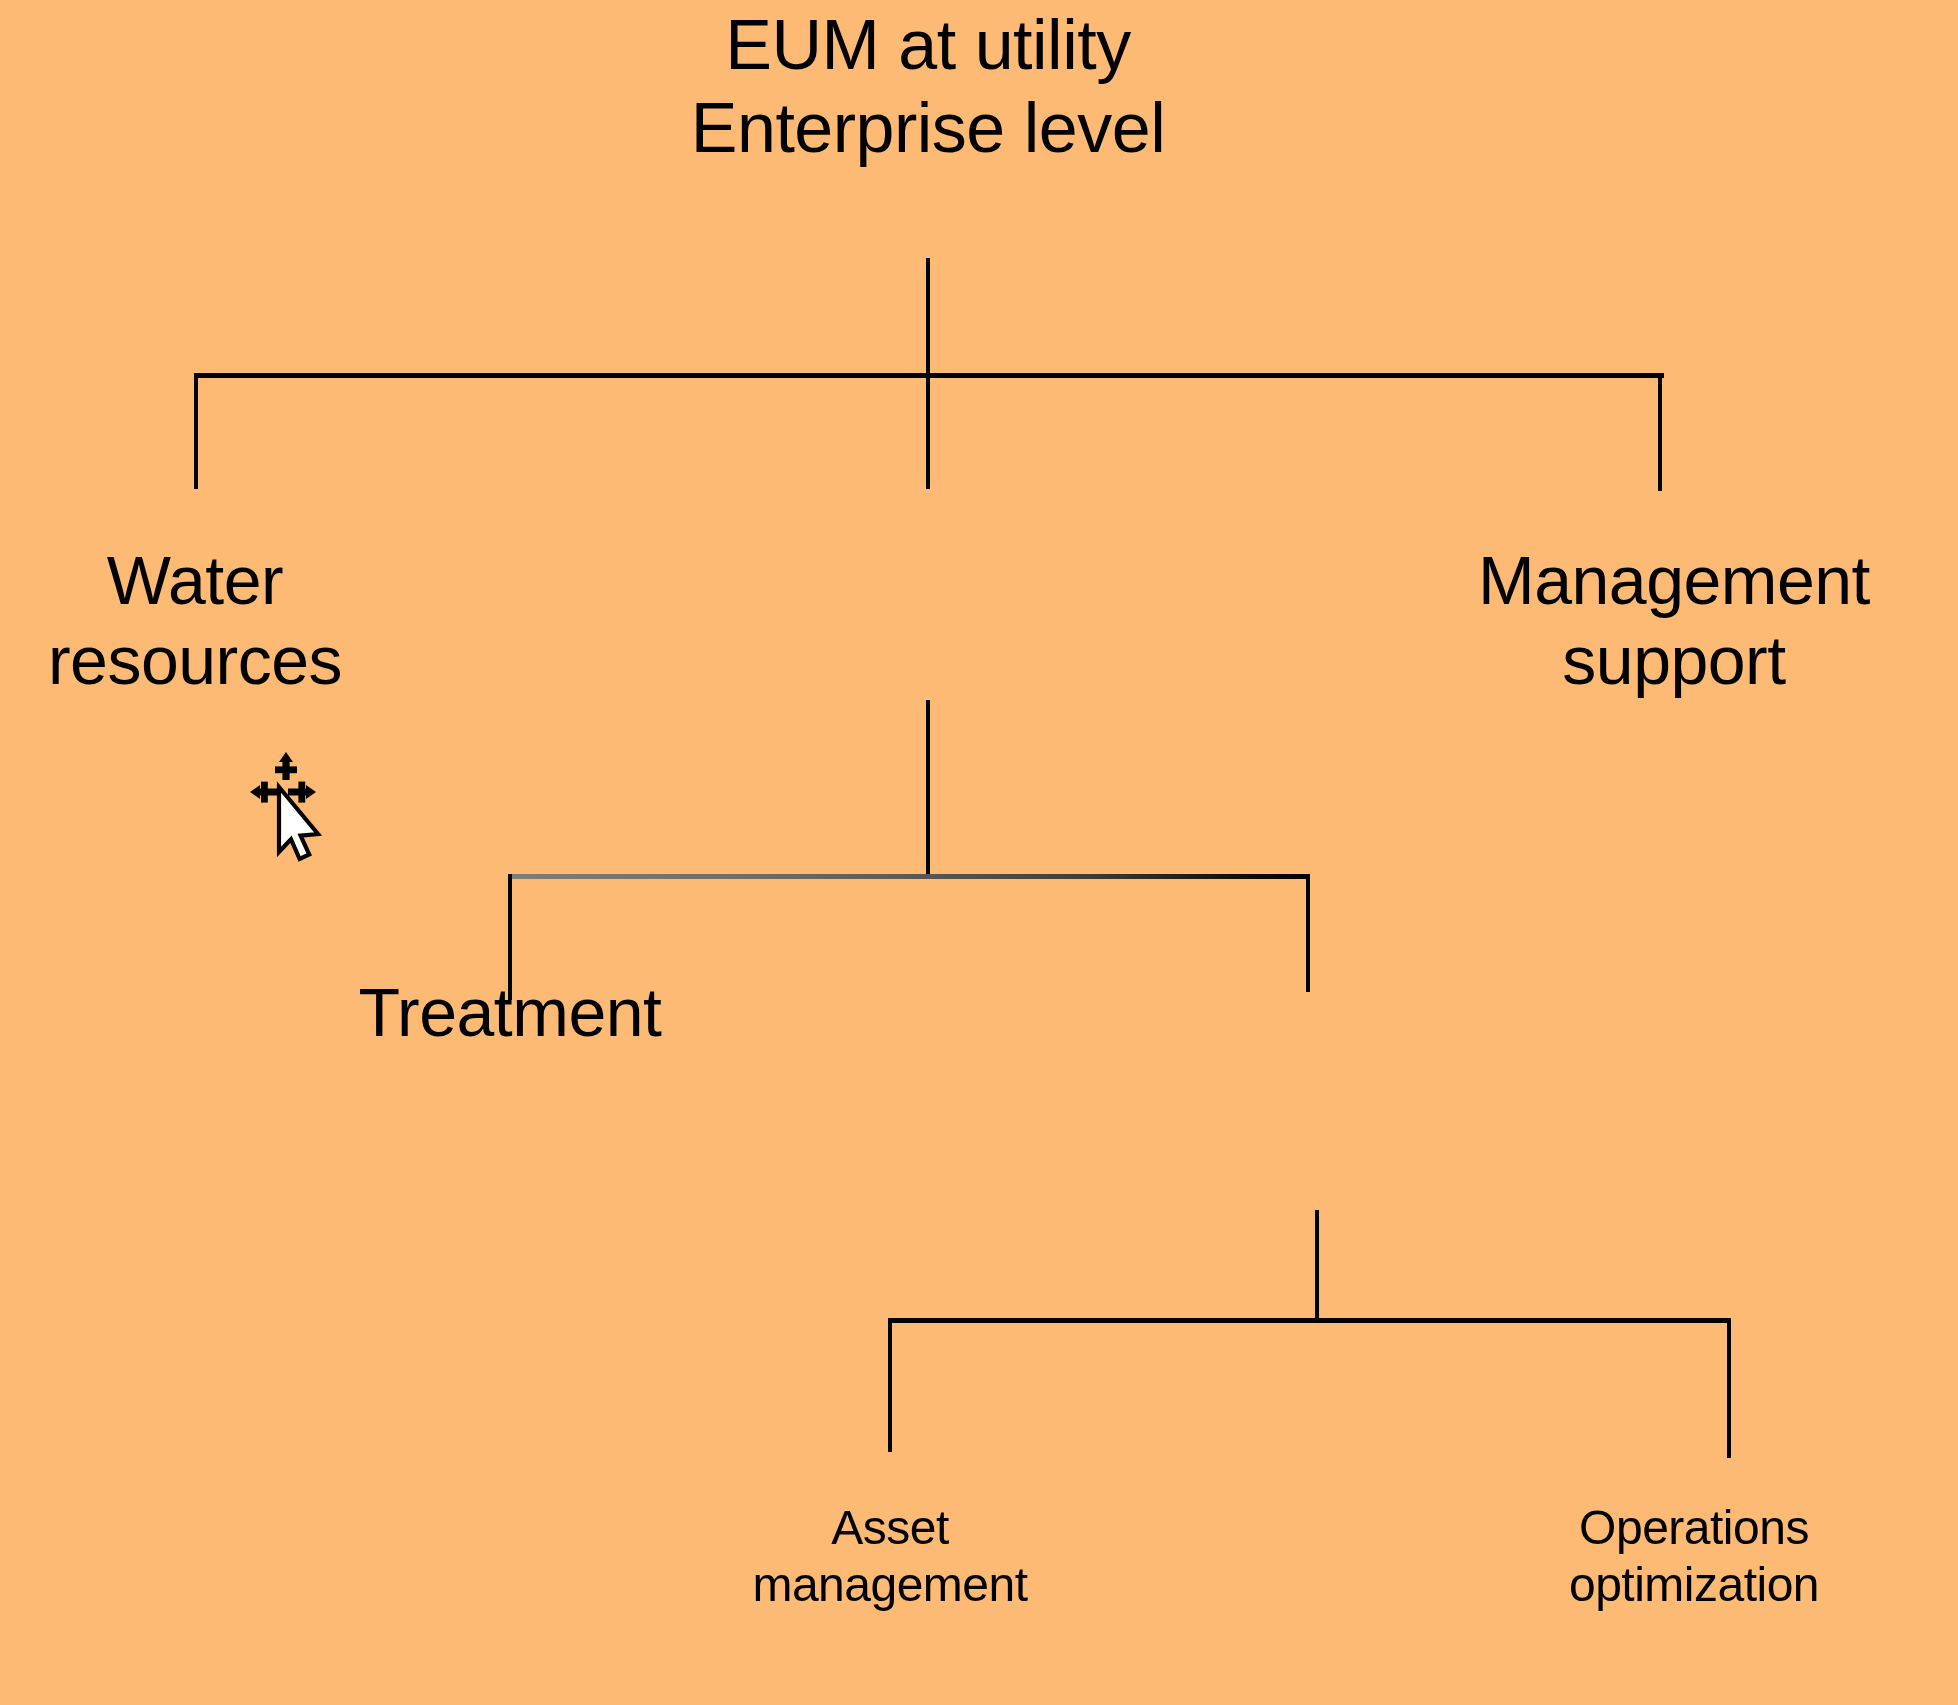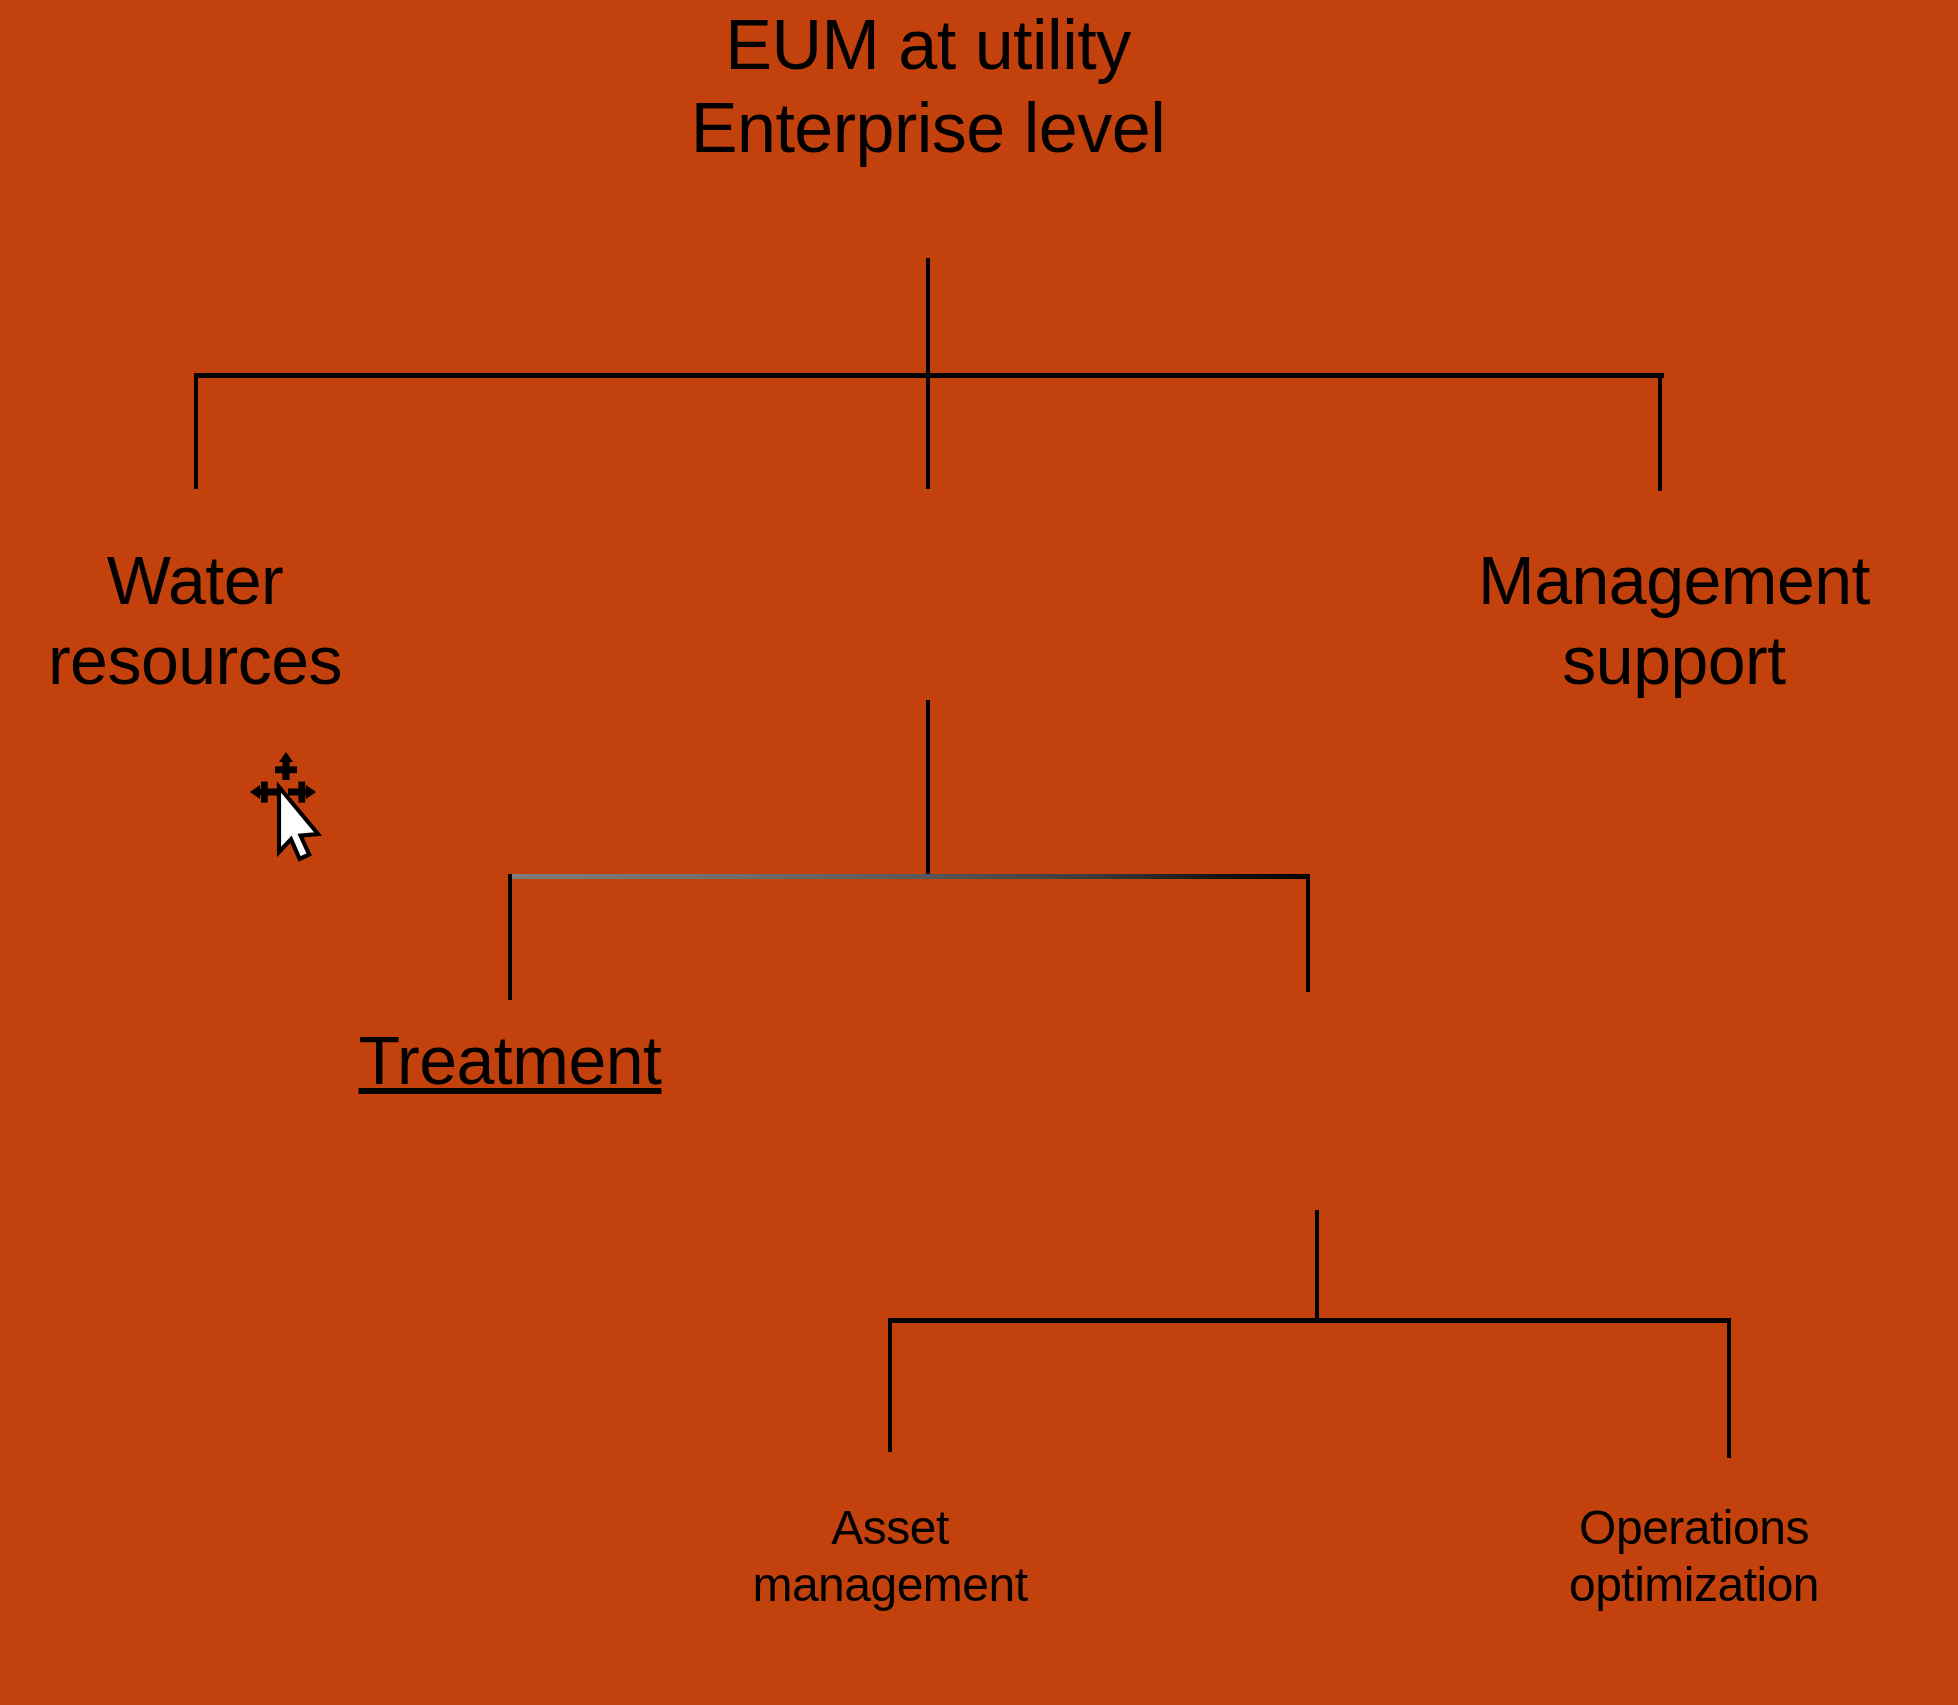--- a/index.html
+++ b/index.html
@@ -8,21 +8,21 @@
     padding: 0;
     background: #ffffff;
   }
   body {
     font-family: "Liberation Sans", sans-serif;
   }
   #canvas {
     position: relative;
     width: 1958px;
     height: 1705px;
-    background: #c2410c;
+    background: #fdba74;
     overflow: hidden;
   }
   
   .node {
     position: absolute;
     color: #000000;
     font-family: "Liberation Sans", sans-serif;
     font-weight: 400;
     line-height: 1.18;
     white-space: pre-line;
@@ -110,21 +110,21 @@
     </svg>
   </div>
 
   <div class="vline" style="left:926px; top:700px; height:178px;"></div>
 
   <div class="hline-grad" style="left:508px; top:874px; width:802px;"></div>
 
   <div class="vline" style="left:508px; top:874px; height:126px;"></div>
   <div class="vline" style="left:1306px; top:874px; height:118px;"></div>
 
-  <div class="node node-l2 ta-center" style="left:290px; top:1020px; width:440px;text-decoration:underline;">Treatment</div>
+  <div class="node node-l2 ta-center" style="left:290px; top:972px; width:440px;">Treatment</div>
 
 
   <div class="vline" style="left:1315px; top:1210px; height:112px;"></div>
 
   <div class="hline" style="left:888px; top:1318px; width:843px;"></div>
 
   <div class="vline" style="left:888px; top:1318px; height:134px;"></div>
   <div class="vline" style="left:1727px; top:1318px; height:140px;"></div>
 
   <div class="node node-l3 ta-center" style="left:590px; top:1500px; width:600px;">Asset

